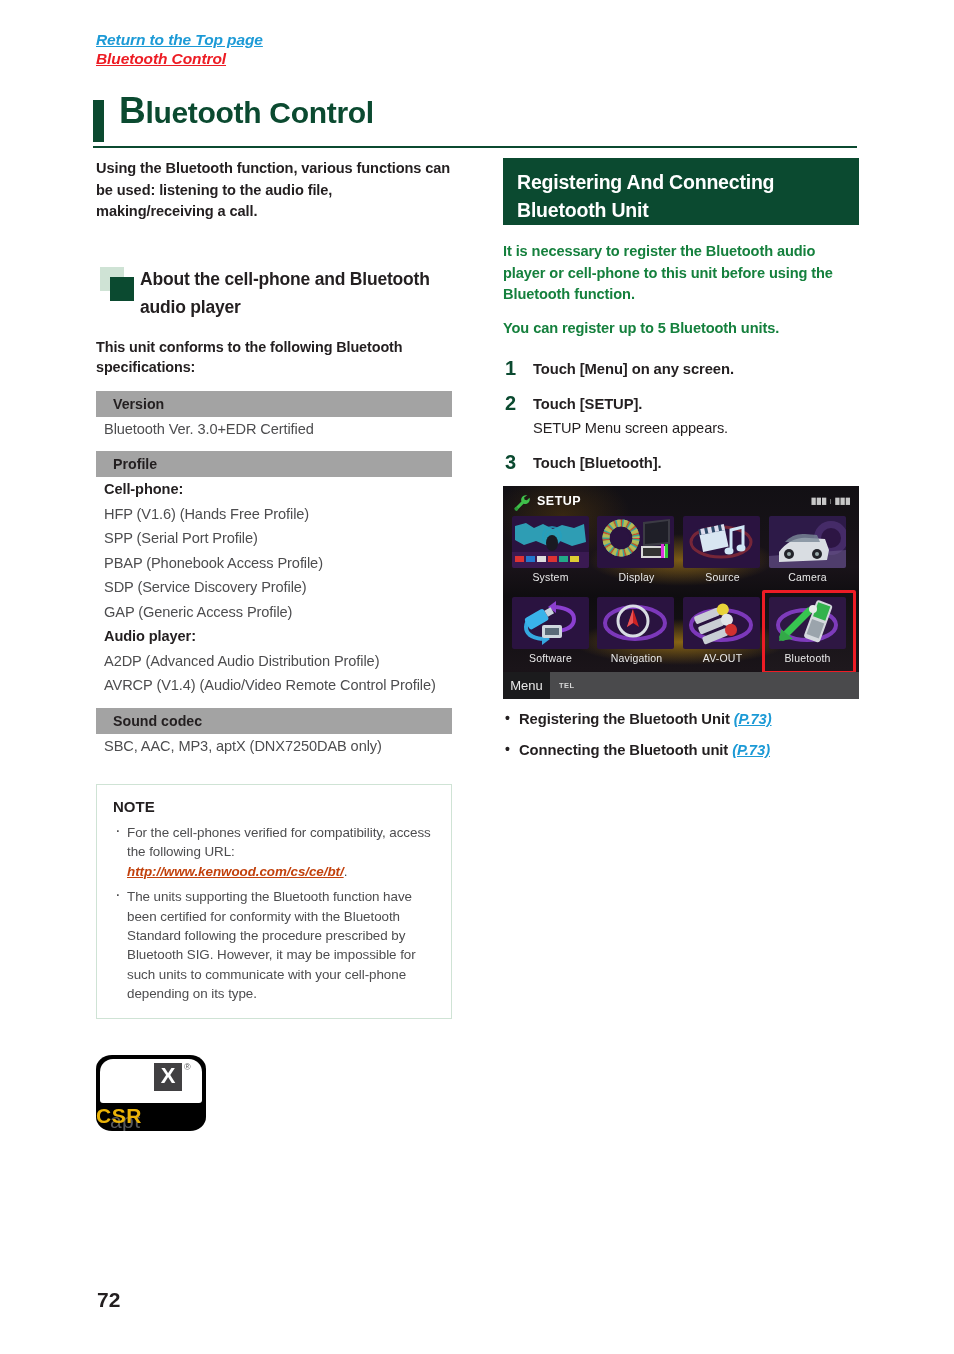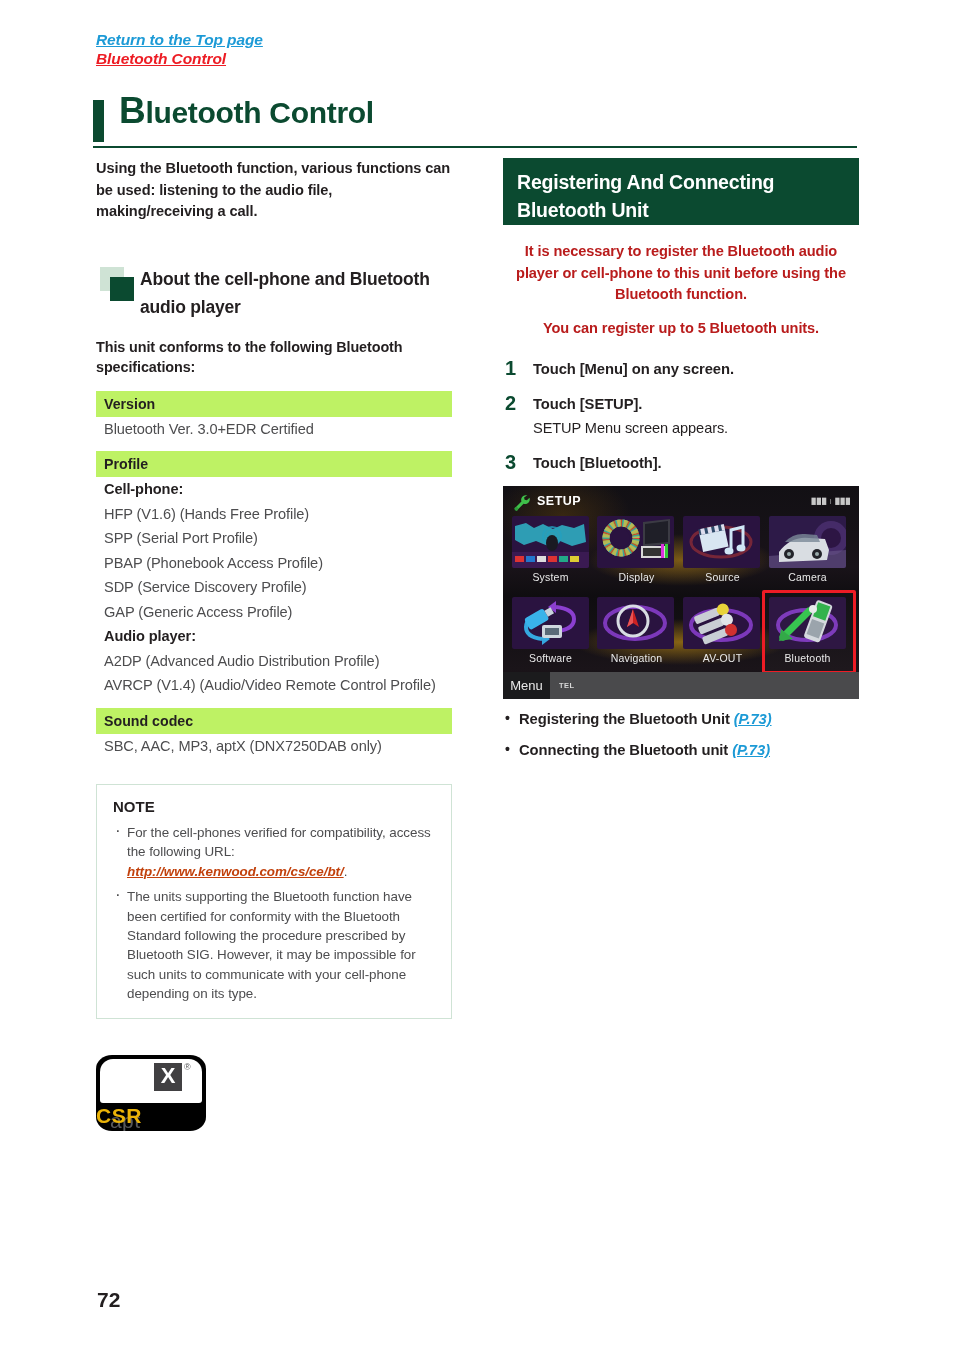--- a/index.html
+++ b/index.html
@@ -53,22 +53,22 @@
   }
 
   .body-bold{
     margin-top:16px;font-weight:bold;font-size:14.4px;line-height:20px;
     letter-spacing:-0.1px;color:#231f20;
   }
 
   
   .spec{margin-top:14px;}
   .spec-head{
-    background:#bef264;font-weight:bold;font-size:14.2px;line-height:22px;
-    padding:2px 0 2px 8px;color:#231f20;margin-top:10px;
+    background:#a3a3a3;font-weight:bold;font-size:14.2px;line-height:22px;
+    padding:2px 0 2px 17px;color:#231f20;margin-top:10px;
   }
   .spec-head.first{margin-top:0;}
   .spec-row{
     font-size:14.6px;line-height:24.5px;color:#4d4d4f;padding-left:8px;
     letter-spacing:-0.1px;
   }
   .spec-row.b{font-weight:bold;color:#231f20;}
 
   
   .note{
@@ -110,21 +110,21 @@
     color:#eab308;font-weight:bold;font-size:21px;letter-spacing:0.5px;
   }
 
   
   .green-head{
     background:#0b4a30;color:#fff;font-weight:bold;font-size:19.5px;
     line-height:28px;padding:10px 12px 1px 14px;letter-spacing:-0.2px;
   }
   .rc-body{
     margin-top:16px;font-weight:bold;font-size:14.6px;line-height:21.5px;
-    letter-spacing:-0.1px;color:#b91c1c;text-align:center;
+    letter-spacing:-0.1px;color:#15803d;
   }
   .rc-body.second{margin-top:12px;}
 
   
   .steps{margin-top:20px;}
   .step{position:relative;padding-left:30px;margin-top:14px;}
   .step:first-child{margin-top:0;}
   .step-num{
     position:absolute;left:2px;top:-2px;color:#0b4a30;font-weight:bold;font-size:20px;
   }

